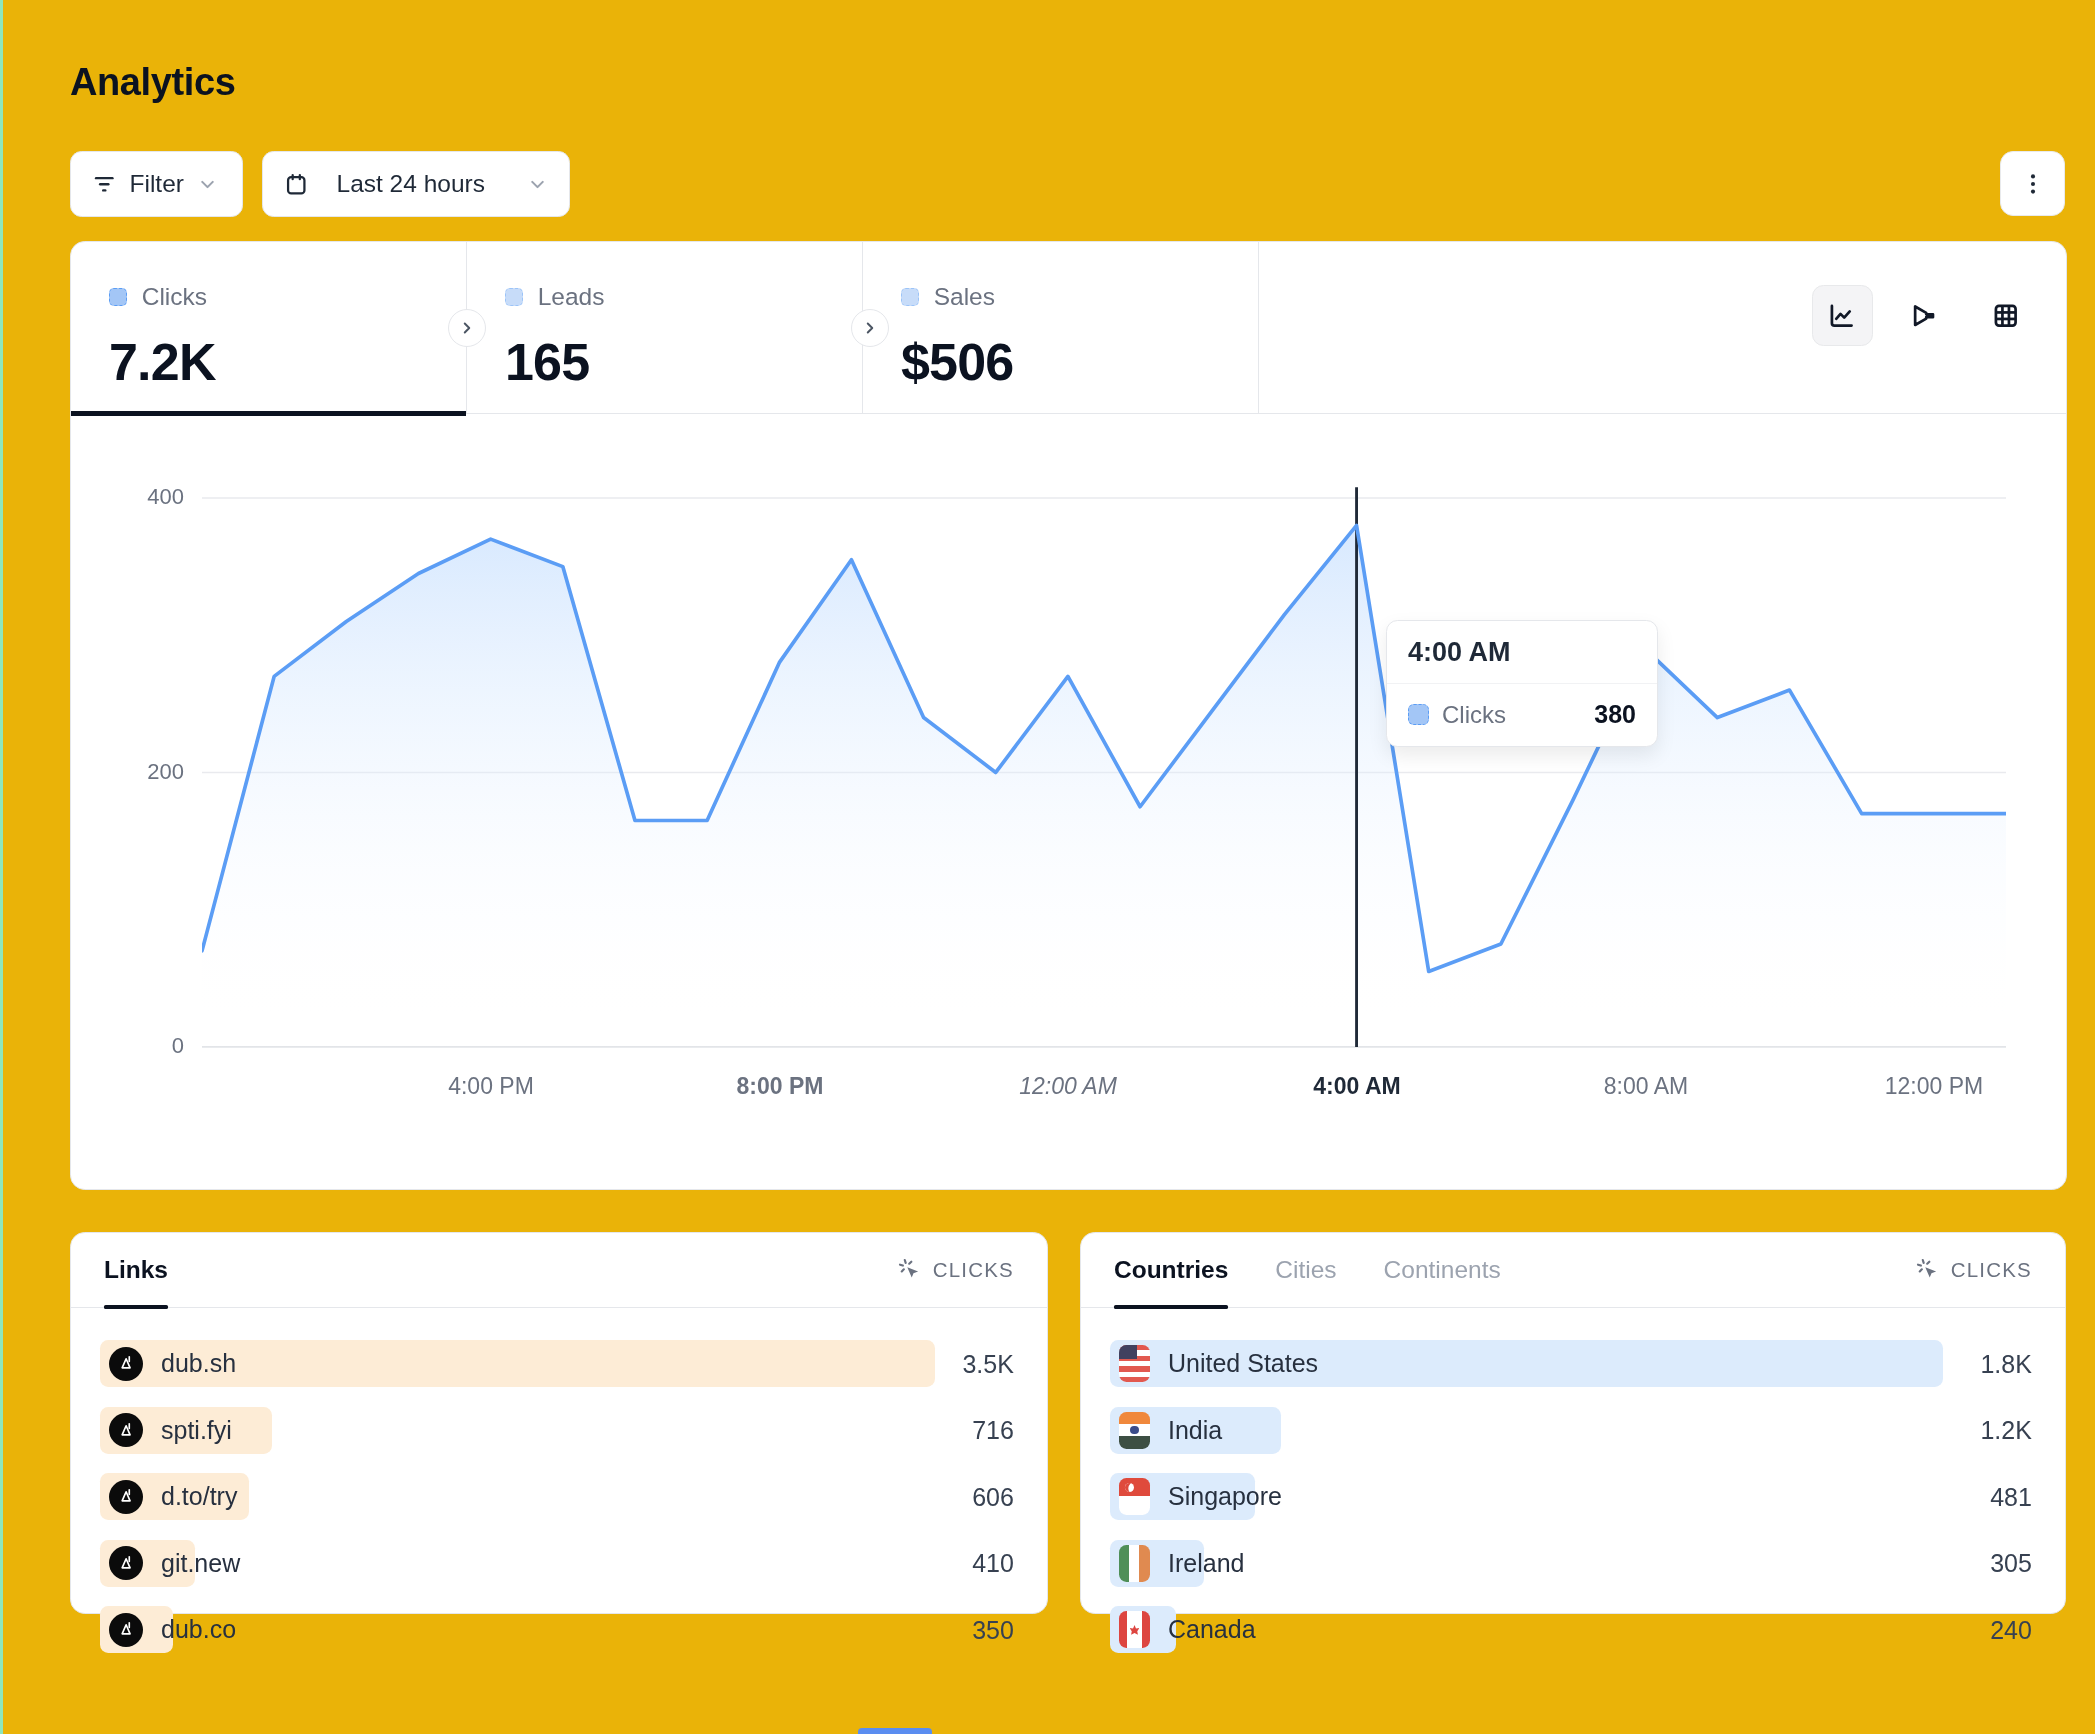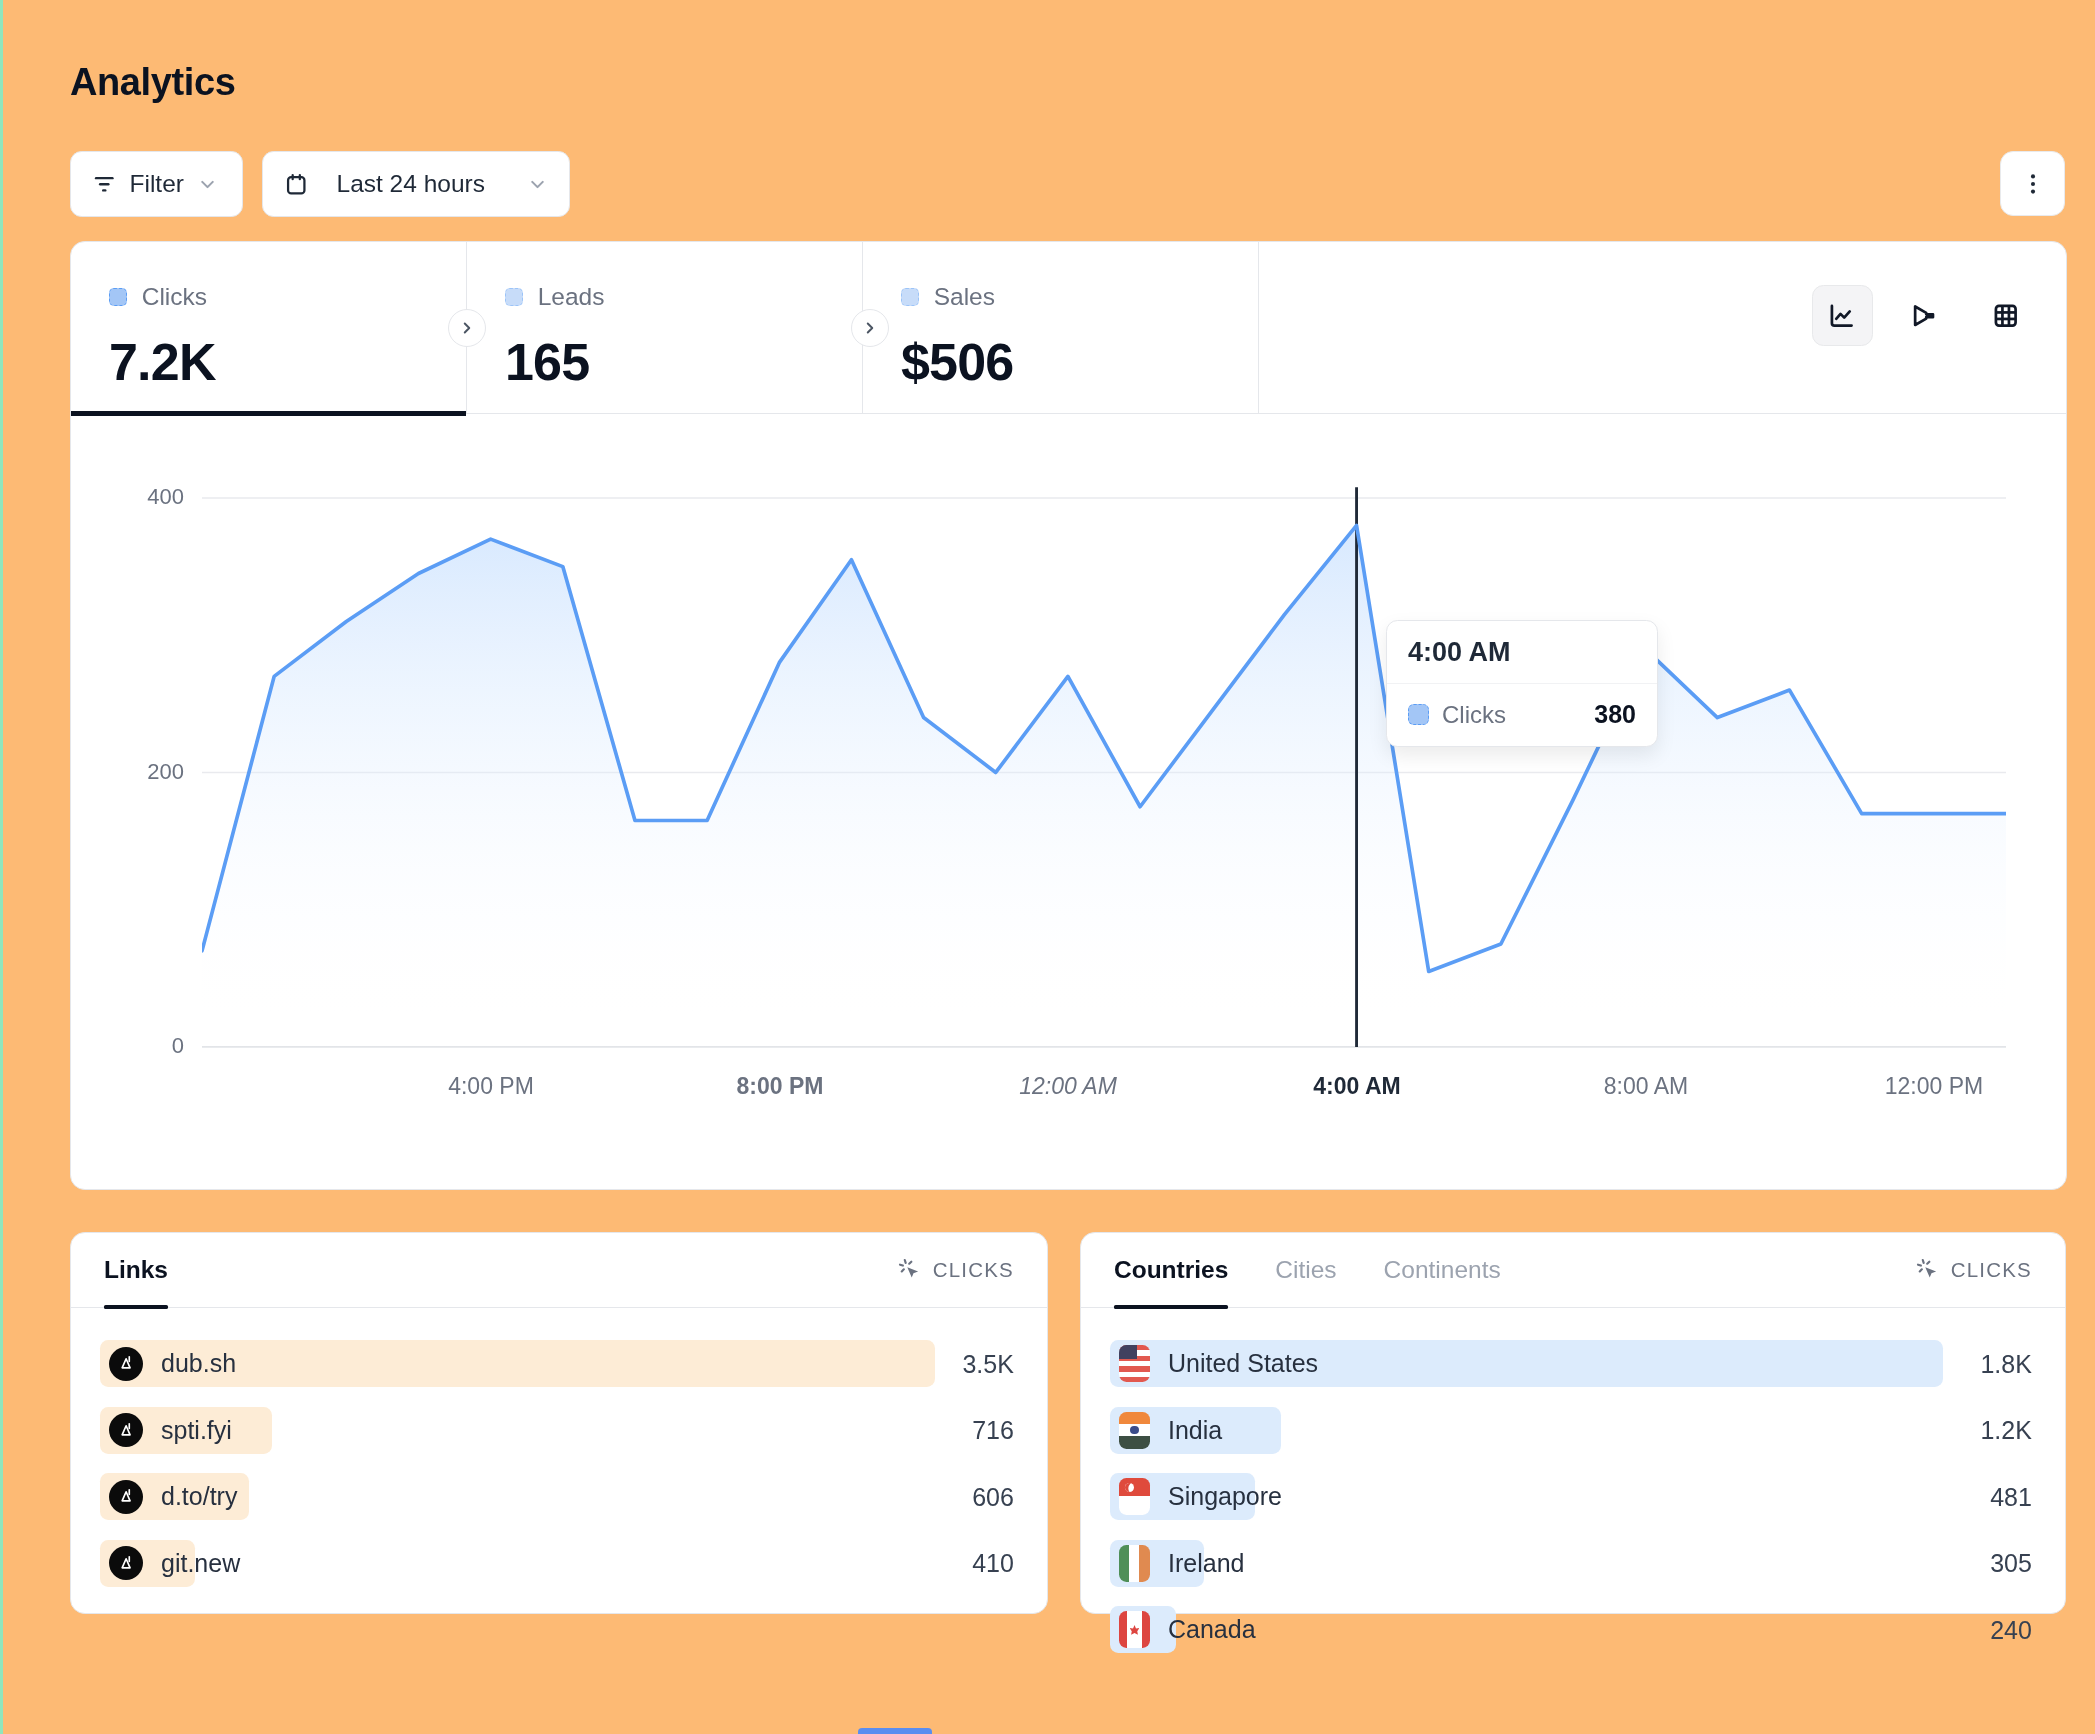--- a/index.html
+++ b/index.html
@@ -1,18 +1,18 @@
 <!DOCTYPE html>
 <html style="font-size:13px"><head>
 <meta charset="utf-8">
 <style>
   * { margin:0; padding:0; box-sizing:border-box; }
   html,body { background:#fff; }
   body { font-family:"Liberation Sans","DejaVu Sans",sans-serif; color:#111827; }
-  #app { position:relative; width:2096px; height:1735px; background:#fdba74; overflow:hidden; }
+  #app { position:relative; width:2096px; height:1735px; background:#eab308; overflow:hidden; }
   .edge-strip { position:absolute; left:0; top:0; width:2.5px; height:100%; background:#8fe6bd; }
 
   
   .page-title { position:absolute; left:70px; top:61px; font-size:38px; font-weight:800; letter-spacing:-0.4px; color:#0b1220; }
   .toolbar-btn { position:absolute; top:151px; height:66px; display:flex; align-items:center; gap:13px;
     background:#fff; border:1.6px solid #e5e7eb; border-radius:11.5px; padding:0 21px; font-size:24.5px; color:#1f2937; cursor:pointer; }
   .btn-filter { left:70px; width:173px; }
   .btn-range { left:262px; width:308px;gap:28px; }
   .btn-range .chev { margin-left:auto; }
   .kebab-btn { position:absolute; left:2000px; top:151px; width:65px; height:65px; display:flex; align-items:center; justify-content:center;
@@ -307,20 +307,33 @@
         <svg class="ic" width="19" height="19" viewBox="0 0 24 24" fill="none" stroke="#fff" stroke-width="2.1" stroke-linejoin="round" stroke-linecap="round">
           <path d="M6.5 17.5L11.5 6l5 11.5z"></path>
                 <path d="M15.5 3.5v6"></path>
         </svg>
       </span>
       <span class="row-label">git.new</span>
     </div>
     <span class="row-value">410</span>
   </div>
 
+  <div class="stat-row">
+    <div class="stat-bar" style="width: 8%;"></div>
+    <div class="row-content">
+      <span class="dub-logo">
+        <svg class="ic" width="19" height="19" viewBox="0 0 24 24" fill="none" stroke="#fff" stroke-width="2.1" stroke-linejoin="round" stroke-linecap="round">
+          <path d="M6.5 17.5L11.5 6l5 11.5z"></path>
+                <path d="M15.5 3.5v6"></path>
+        </svg>
+      </span>
+      <span class="row-label">dub.co</span>
+    </div>
+    <span class="row-value">350</span>
+  </div>
 </div>
   </section>
 
   <section class="panel panel-geo">
     <div class="panel-head">
       <div class="panel-tabs">
         <span class="panel-tab active">Countries</span>
         <span class="panel-tab">Cities</span>
         <span class="panel-tab">Continents</span>
       </div>

